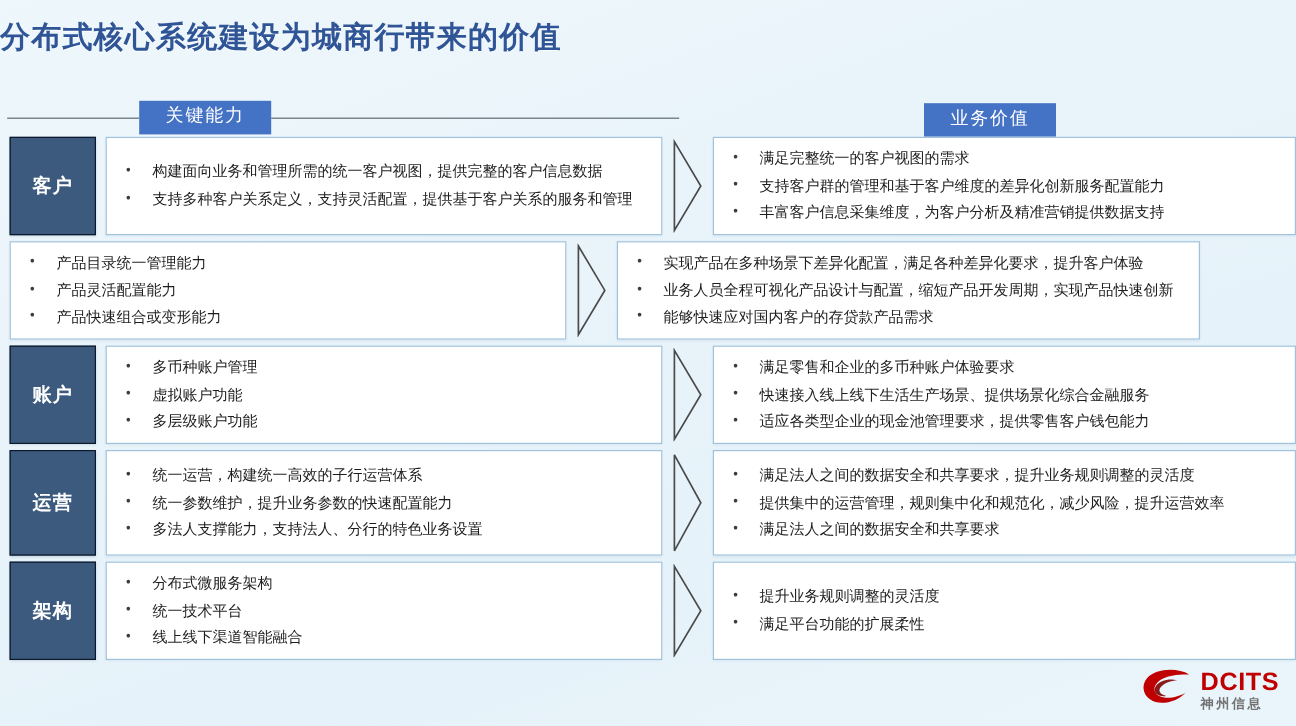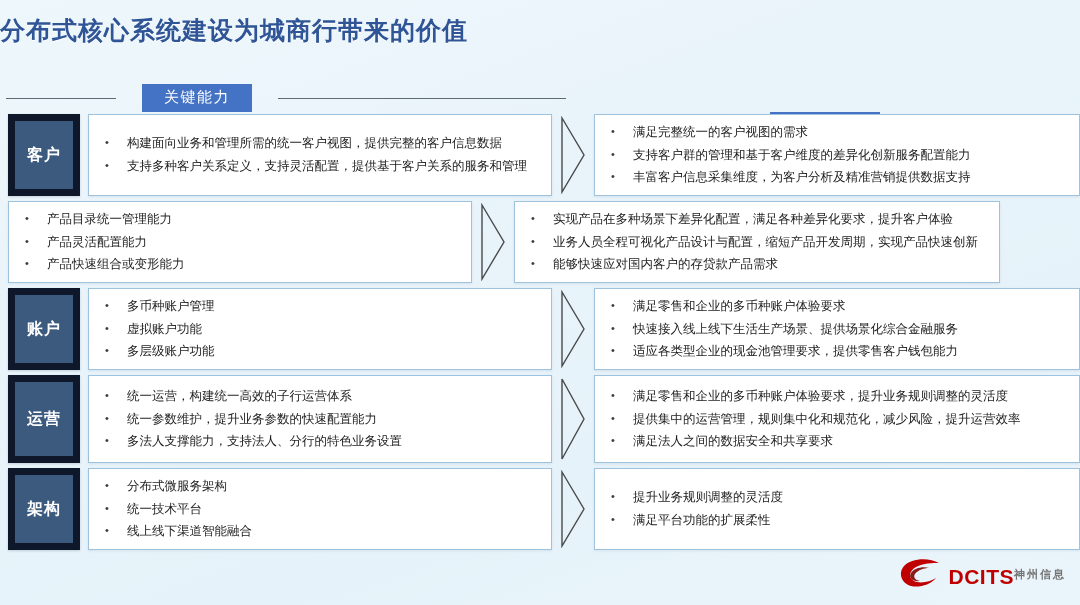--- a/index.html
+++ b/index.html
@@ -32,21 +32,20 @@
     white-space: nowrap;
   }
 
   
   .col-header {
     position: absolute;
     top: 85px;
     height: 26px;
     display: flex;
     align-items: center;
-    gap: 26px;
   }
   .col-header.left  { left: 6px;   width: 560px; }
   .col-header.right { left: 576px; width: 498px; flex-direction: column; }
 
   .hdr-line {
     flex: 1 1 auto;
     height: 0;
     border-top: 1.4px solid #5e6b70;
   }
   .hdr-line.short { flex: 0 0 auto; }
@@ -77,21 +76,21 @@
     left: 0;
     width: 1080px;
     display: flex;
     align-items: stretch;
   }
 
   .row-label {
     flex: 0 0 72px;
     margin-left: 8px;
     background: #3b5a7e;
-    border: 7px solid #0f172a;
+    border: 1px solid #0f172a;
     color: #ffffff;
     font-size: 16px;
     font-weight: bold;
     letter-spacing: 1px;
     display: flex;
     align-items: center;
     justify-content: center;
     box-shadow: 0 1px 2px rgba(60,90,120,0.22);
   }
 
@@ -137,21 +136,21 @@
   
   .logo {
     position: absolute;
     right: 14px;
     bottom: 10px;
     display: flex;
     align-items: center;
     gap: 6px;
   }
   .logo-mark { flex: 0 0 auto; }
-  .logo-text { display: flex; flex-direction: row; line-height: 1; }
+  .logo-text { display: flex; flex-direction: column; line-height: 1; }
   .logo-en {
     font-size: 21px;
     font-weight: bold;
     color: #c00000;
     letter-spacing: 0.5px;
   }
   .logo-cn {
     font-size: 11px;
     font-weight: bold;
     color: #737373;
@@ -307,21 +306,21 @@
       </div>
     </div>
     <div class="connector">
       <svg width="26" height="84" viewBox="0 0 26 84" aria-hidden="true">
         <polygon points="2,2 24,42 2,82" fill="none" stroke="#4a4a4a" stroke-width="1.4"></polygon>
       </svg>
     </div>
     <div class="cell right">
       <div class="bullet">
         <span class="dot">•</span>
-        <span class="txt">满足零售和企业的多币种账户体验要求，提升业务规则调整的灵活度</span>
+        <span class="txt">满足法人之间的数据安全和共享要求，提升业务规则调整的灵活度</span>
       </div>
       <div class="bullet">
         <span class="dot">•</span>
         <span class="txt">提供集中的运营管理，规则集中化和规范化，减少风险，提升运营效率</span>
       </div>
       <div class="bullet">
         <span class="dot">•</span>
         <span class="txt">满足法人之间的数据安全和共享要求</span>
       </div>
     </div>

